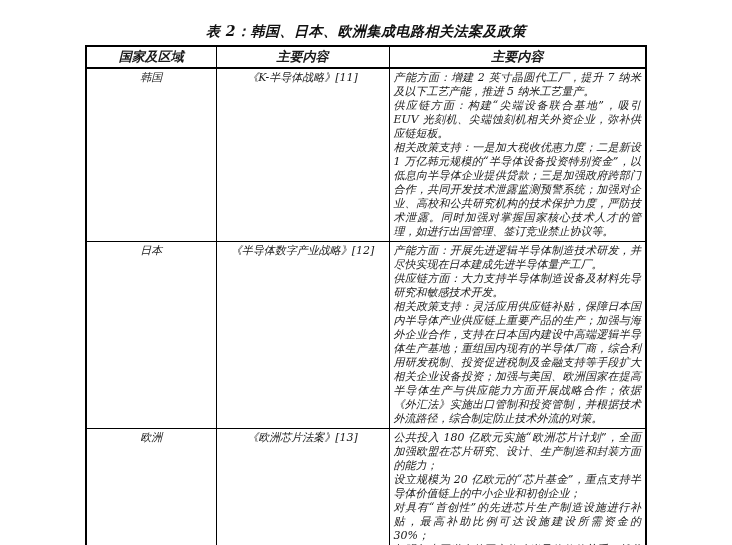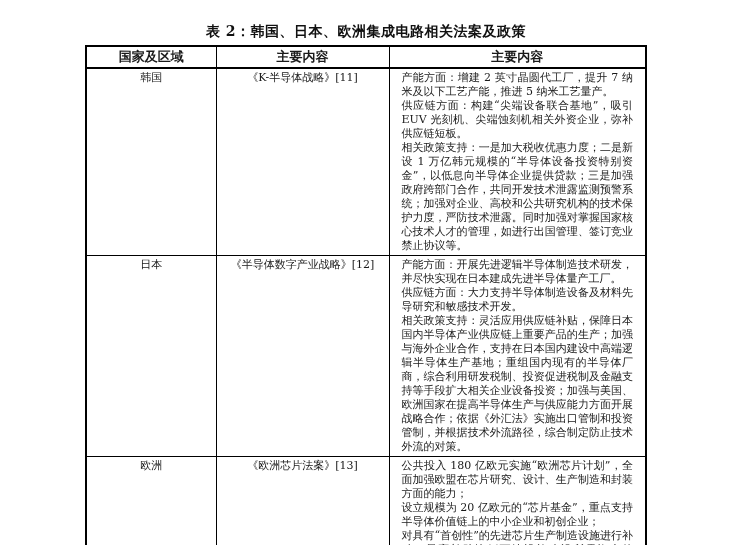--- a/index.html
+++ b/index.html
@@ -8,20 +8,21 @@
     background: #ffffff;
   }
   .page {
     position: relative;
     width: 732px;
     height: 545px;
     background: #ffffff;
     overflow: hidden;
     font-family: "DejaVu Serif", "Liberation Serif", serif;
     color: #1a1a1a;
+    font-style: italic;
   }
   .caption {
     position: absolute;
     top: 23px;
     left: 0;
     width: 100%;
     text-align: center;
     font-size: 14px;
     font-weight: bold;
     letter-spacing: 0.5px;
@@ -47,21 +48,21 @@
     font-weight: bold;
     text-align: center;
     vertical-align: middle;
     height: 15px;
     padding: 1px 2px;
     border-bottom-width: 2px;
   }
   .policy-table td {
     font-size: 11px;
     line-height: 14px;
-    padding: 2px 12px;
+    padding: 2px 4px;
   }
   td.region-cell, td.law-cell {
     text-align: center;
   }
   td.content-cell {
     text-align: left;
   }
   .content-cell p {
     margin: 0;
     padding: 0;

